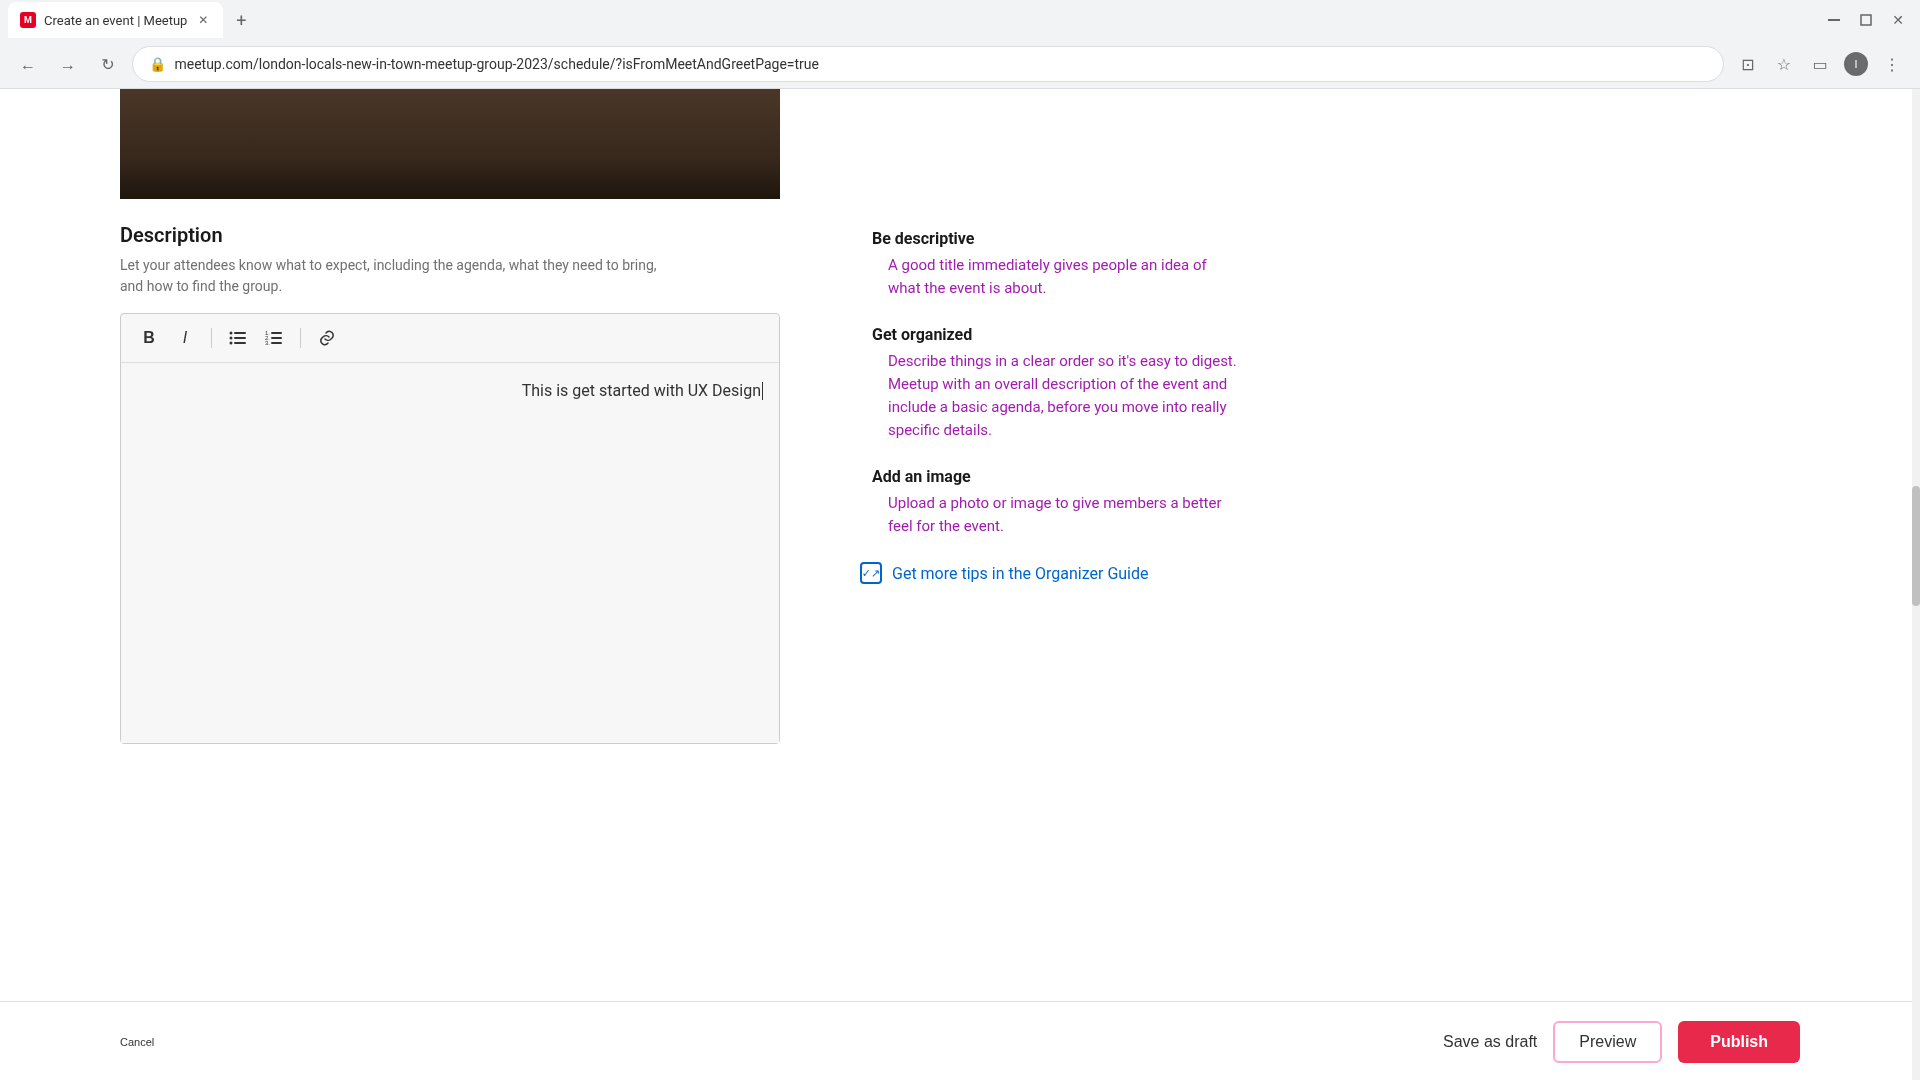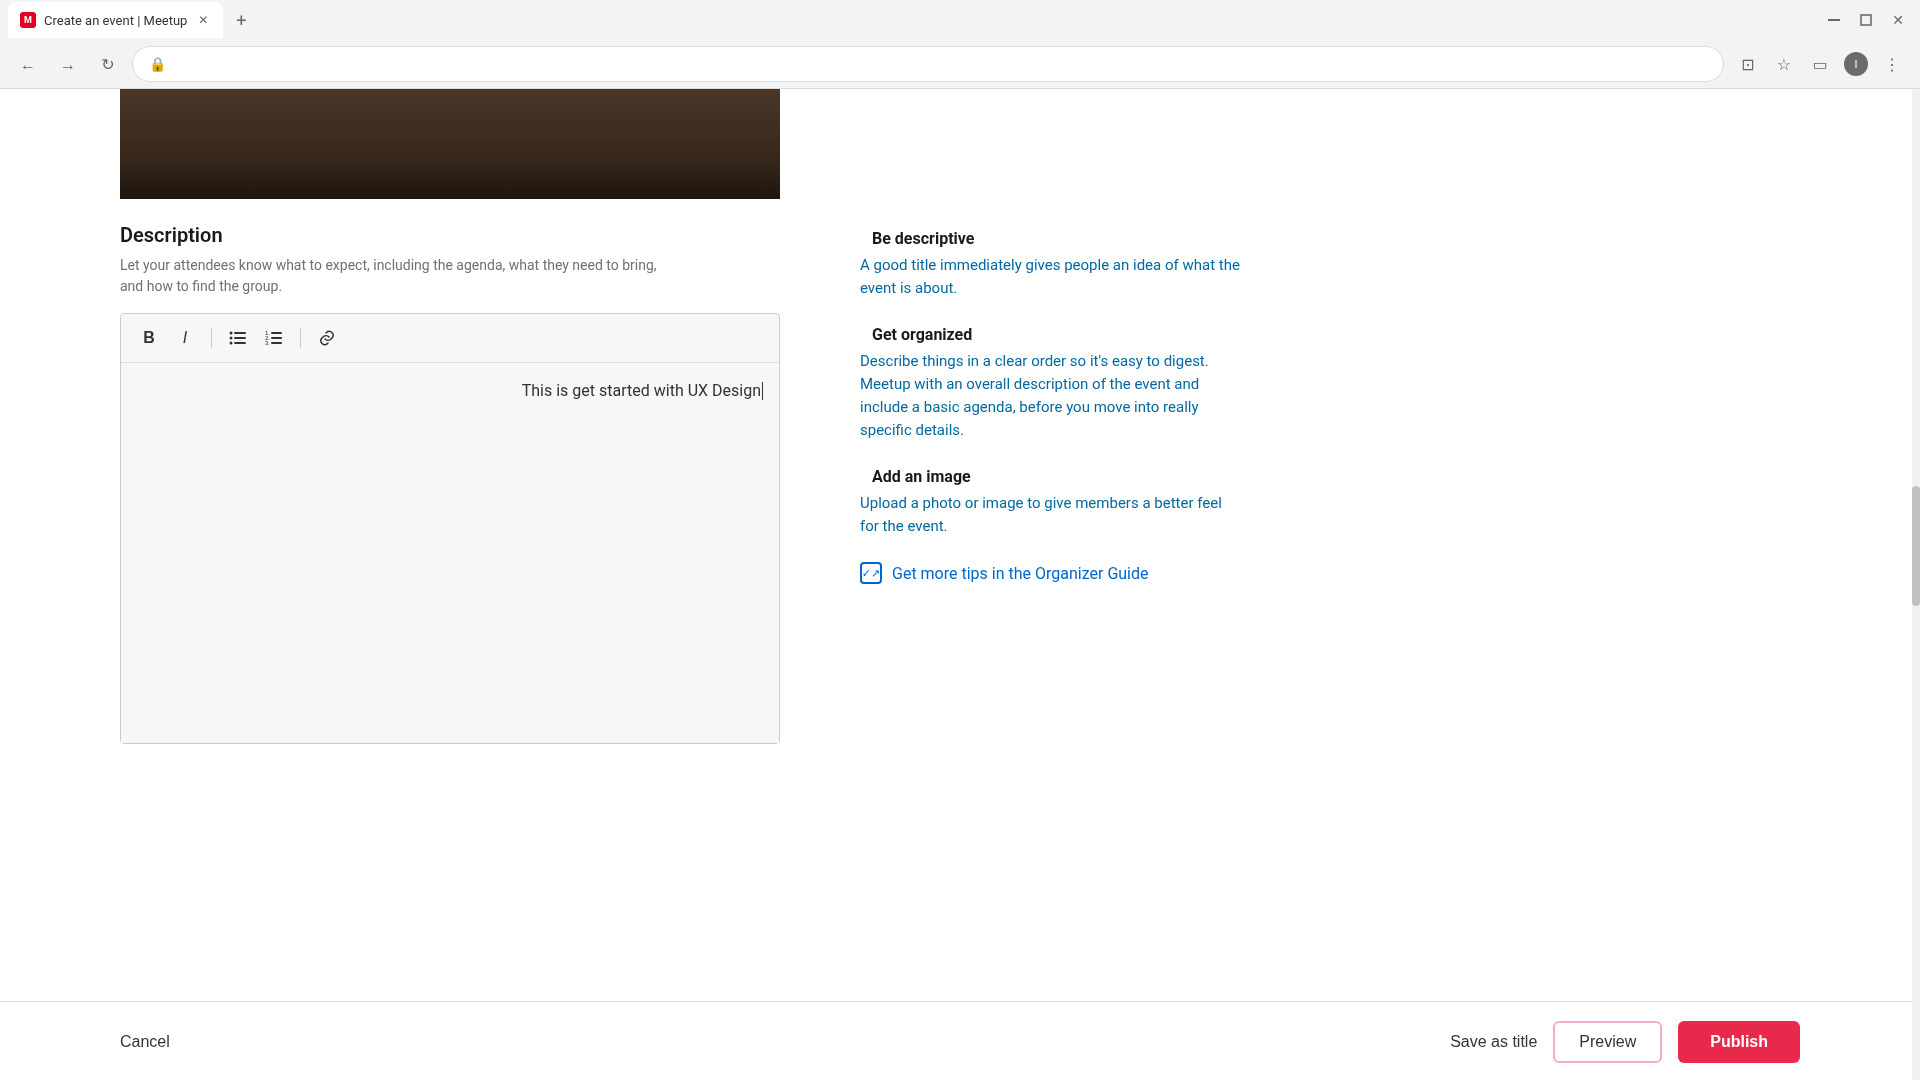--- a/index.html
+++ b/index.html
@@ -264,22 +264,23 @@
     }
     .tip-heading {
       font-size: 16px;
       font-weight: 700;
       color: #1a1a1a;
       margin-bottom: 6px;
       margin-left: 12px;
     }
     .tip-text {
       font-size: 15px;
-      color: #0369a1;
+      color: #a21caf;
       line-height: 1.55;
+      margin-left: 28px;
     }
     .organizer-link {
       display: flex;
       align-items: center;
       gap: 10px;
       color: #0066cc;
       font-size: 16px;
       text-decoration: none;
       cursor: pointer;
       margin-top: 8px;
@@ -305,21 +306,21 @@
       right: 0;
       height: 80px;
       background: #fff;
       border-top: 1px solid #e0e0e0;
       display: flex;
       align-items: center;
       justify-content: space-between;
       padding: 0 120px;
     }
     .cancel-btn {
-      font-size: 16px;
+      font-size: 11px;
       color: #333;
       background: none;
       border: none;
       cursor: pointer;
       font-weight: 500;
       padding: 8px 0;
     }
     .footer-right {
       display: flex;
       align-items: center;
@@ -402,20 +403,21 @@
       <div class="window-btn">✕</div>
     </div>
   </div>
 
   <div class="browser-nav-bar">
     <div class="nav-btn">←</div>
     <div class="nav-btn">→</div>
     <div class="nav-btn">↻</div>
     <div class="address-bar">
       <span class="lock-icon">🔒</span>
+      <span class="address-text">meetup.com/london-locals-new-in-town-meetup-group-2023/schedule/?isFromMeetAndGreetPage=true</span>
     </div>
     <div class="nav-icons">
 
       <div class="nav-btn">⊡</div>
 
       <div class="nav-btn">☆</div>
 
       <div class="nav-btn">▭</div>
 
       <div class="nav-btn">
@@ -505,21 +507,21 @@
         <div class="link-icon">✓↗</div>
         <span>Get more tips in the Organizer Guide</span>
       </a>
     </div>
 
   </div>
 
   <div class="footer-bar">
     <button class="cancel-btn">Cancel</button>
     <div class="footer-right">
-      <button class="save-draft-btn">Save as title</button>
+      <button class="save-draft-btn">Save as draft</button>
       <button class="preview-btn">Preview</button>
       <button class="publish-btn">Publish</button>
     </div>
   </div>
 
   <div class="scrollbar">
     <div class="scrollbar-thumb"></div>
   </div>
 
 </div>

